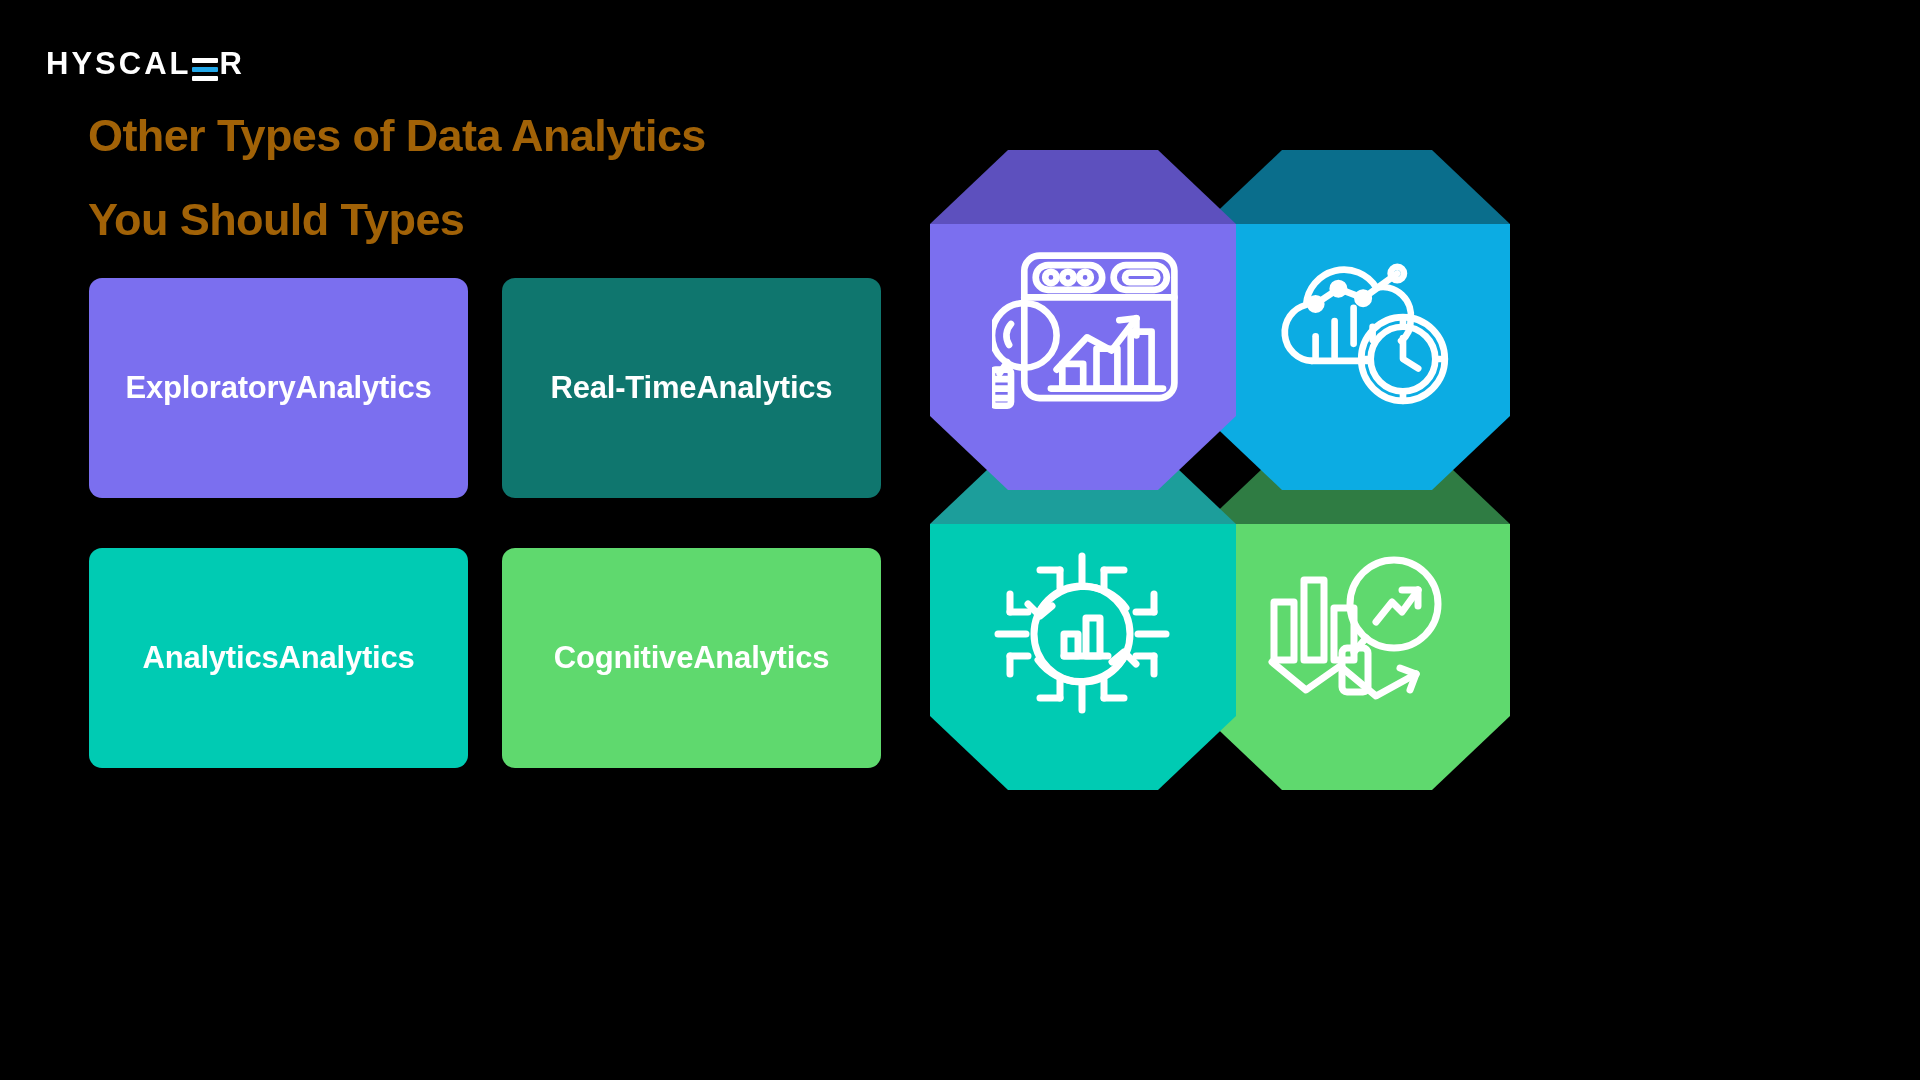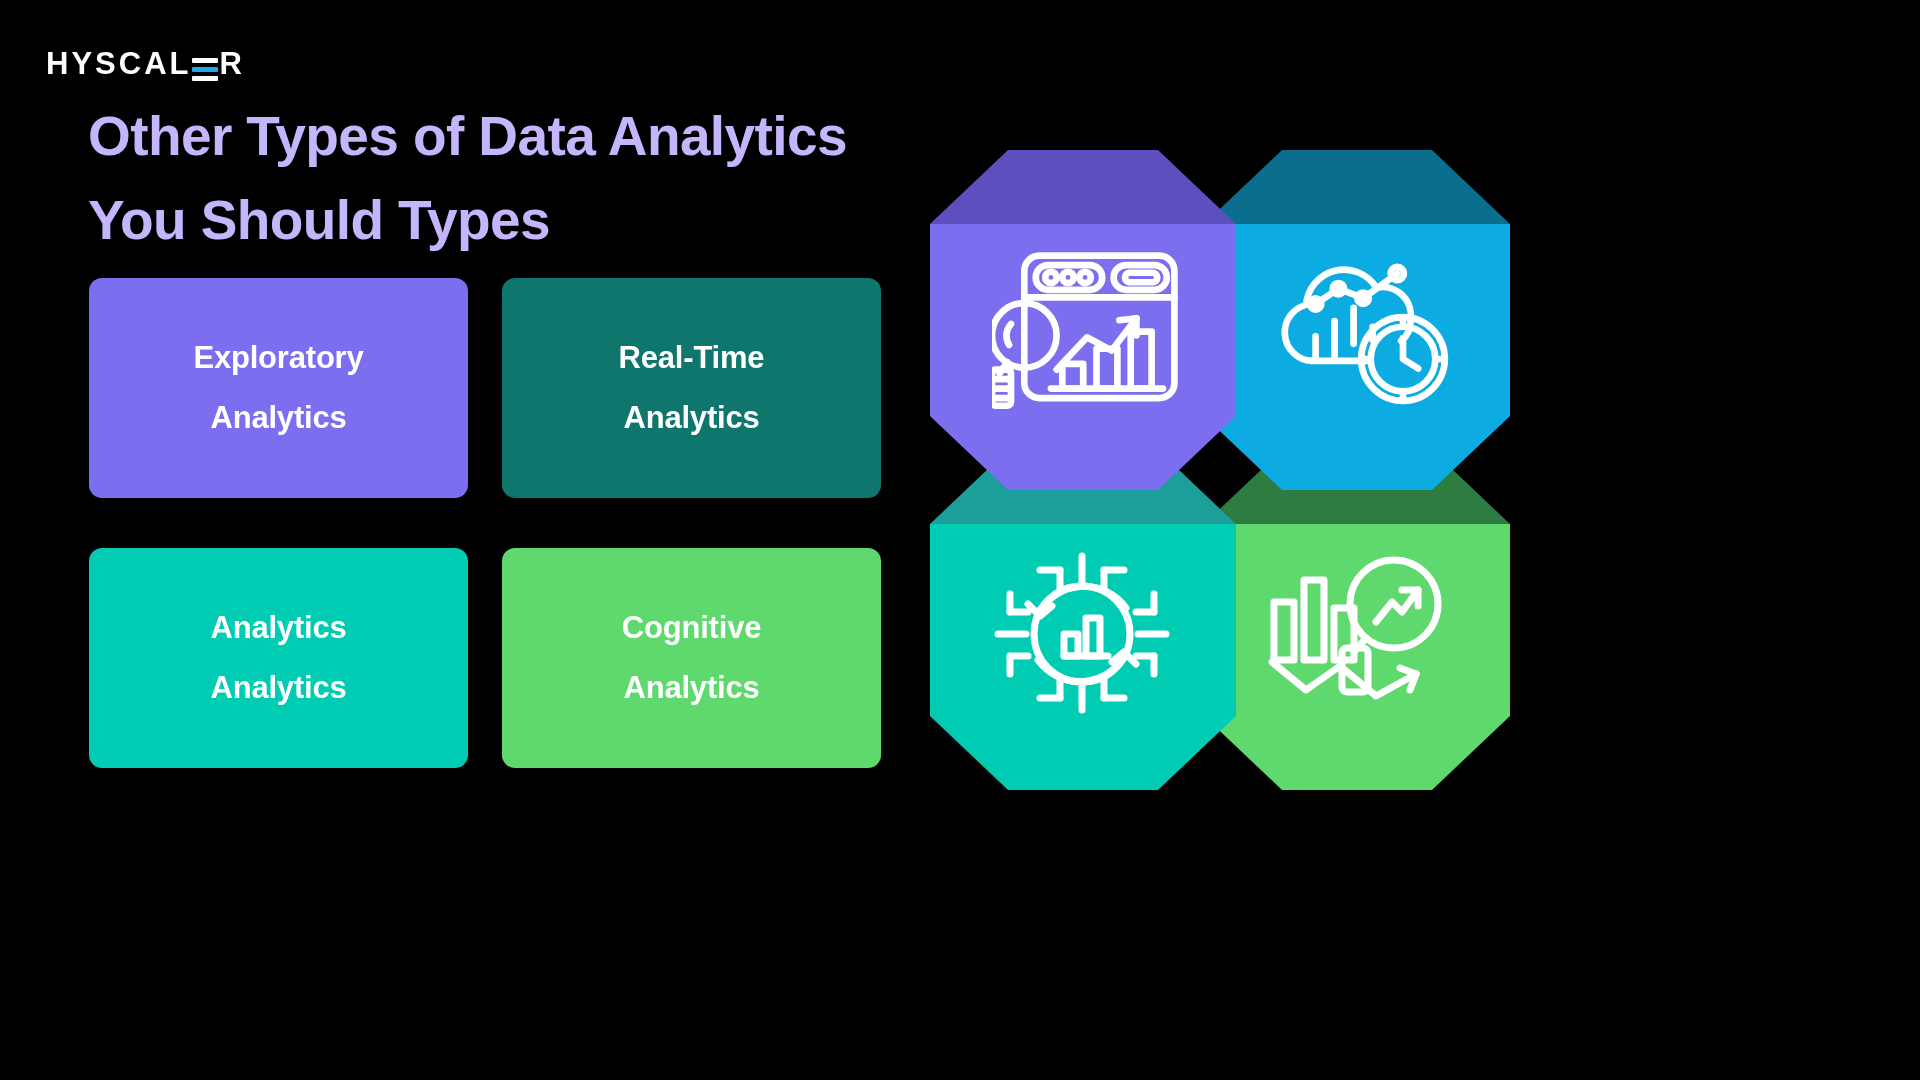--- a/index.html
+++ b/index.html
@@ -49,22 +49,22 @@
   .logo-e .bar.bottom { top:20px; width:26px; background:#ffffff; }
 
   
   .headline {
     position:absolute;
     left:88px; top:94px;
     width:880px;
   }
   .headline .line {
     display:block;
-    color:#c4b5fd;
-    font-size:55px;
+    color:#a16207;
+    font-size:45px;
     font-weight:700;
     line-height:84px;
     letter-spacing:-0.6px;
     white-space:nowrap;
     font-family:"Liberation Sans", sans-serif;
   }
 
   
   .cards {
     position:absolute;
@@ -72,21 +72,21 @@
     width:792px; height:490px;
     display:grid;
     grid-template-columns:379px 379px;
     grid-template-rows:220px 220px;
     column-gap:34px;
     row-gap:50px;
   }
   .card {
     border-radius:13px;
     display:flex;
-    flex-direction:column;
+    flex-direction:row;
     align-items:center;
     justify-content:center;
     text-align:center;
     padding:10px 16px;
   }
   .card .t-line {
     display:block;
     color:#ffffff;
     font-size:31px;
     font-weight:700;

